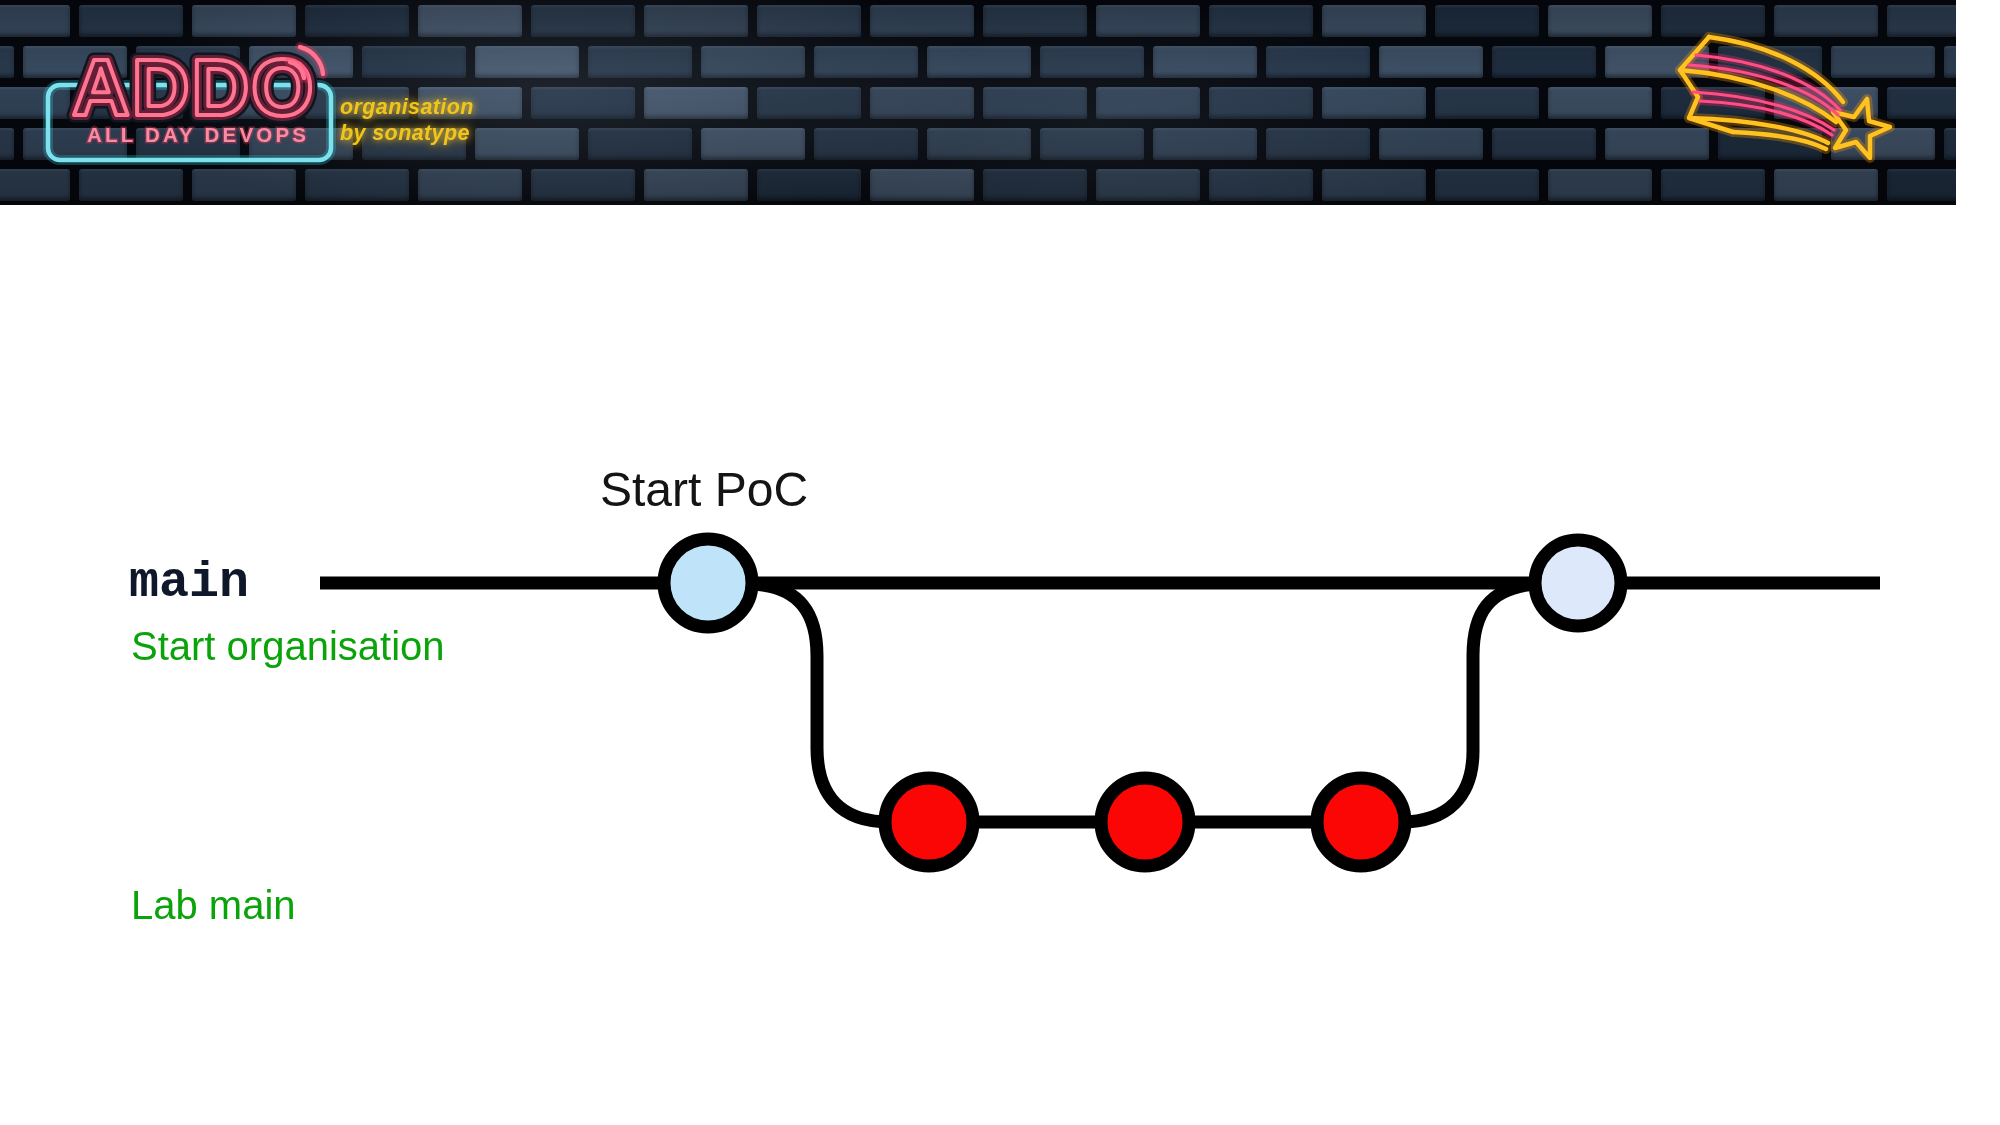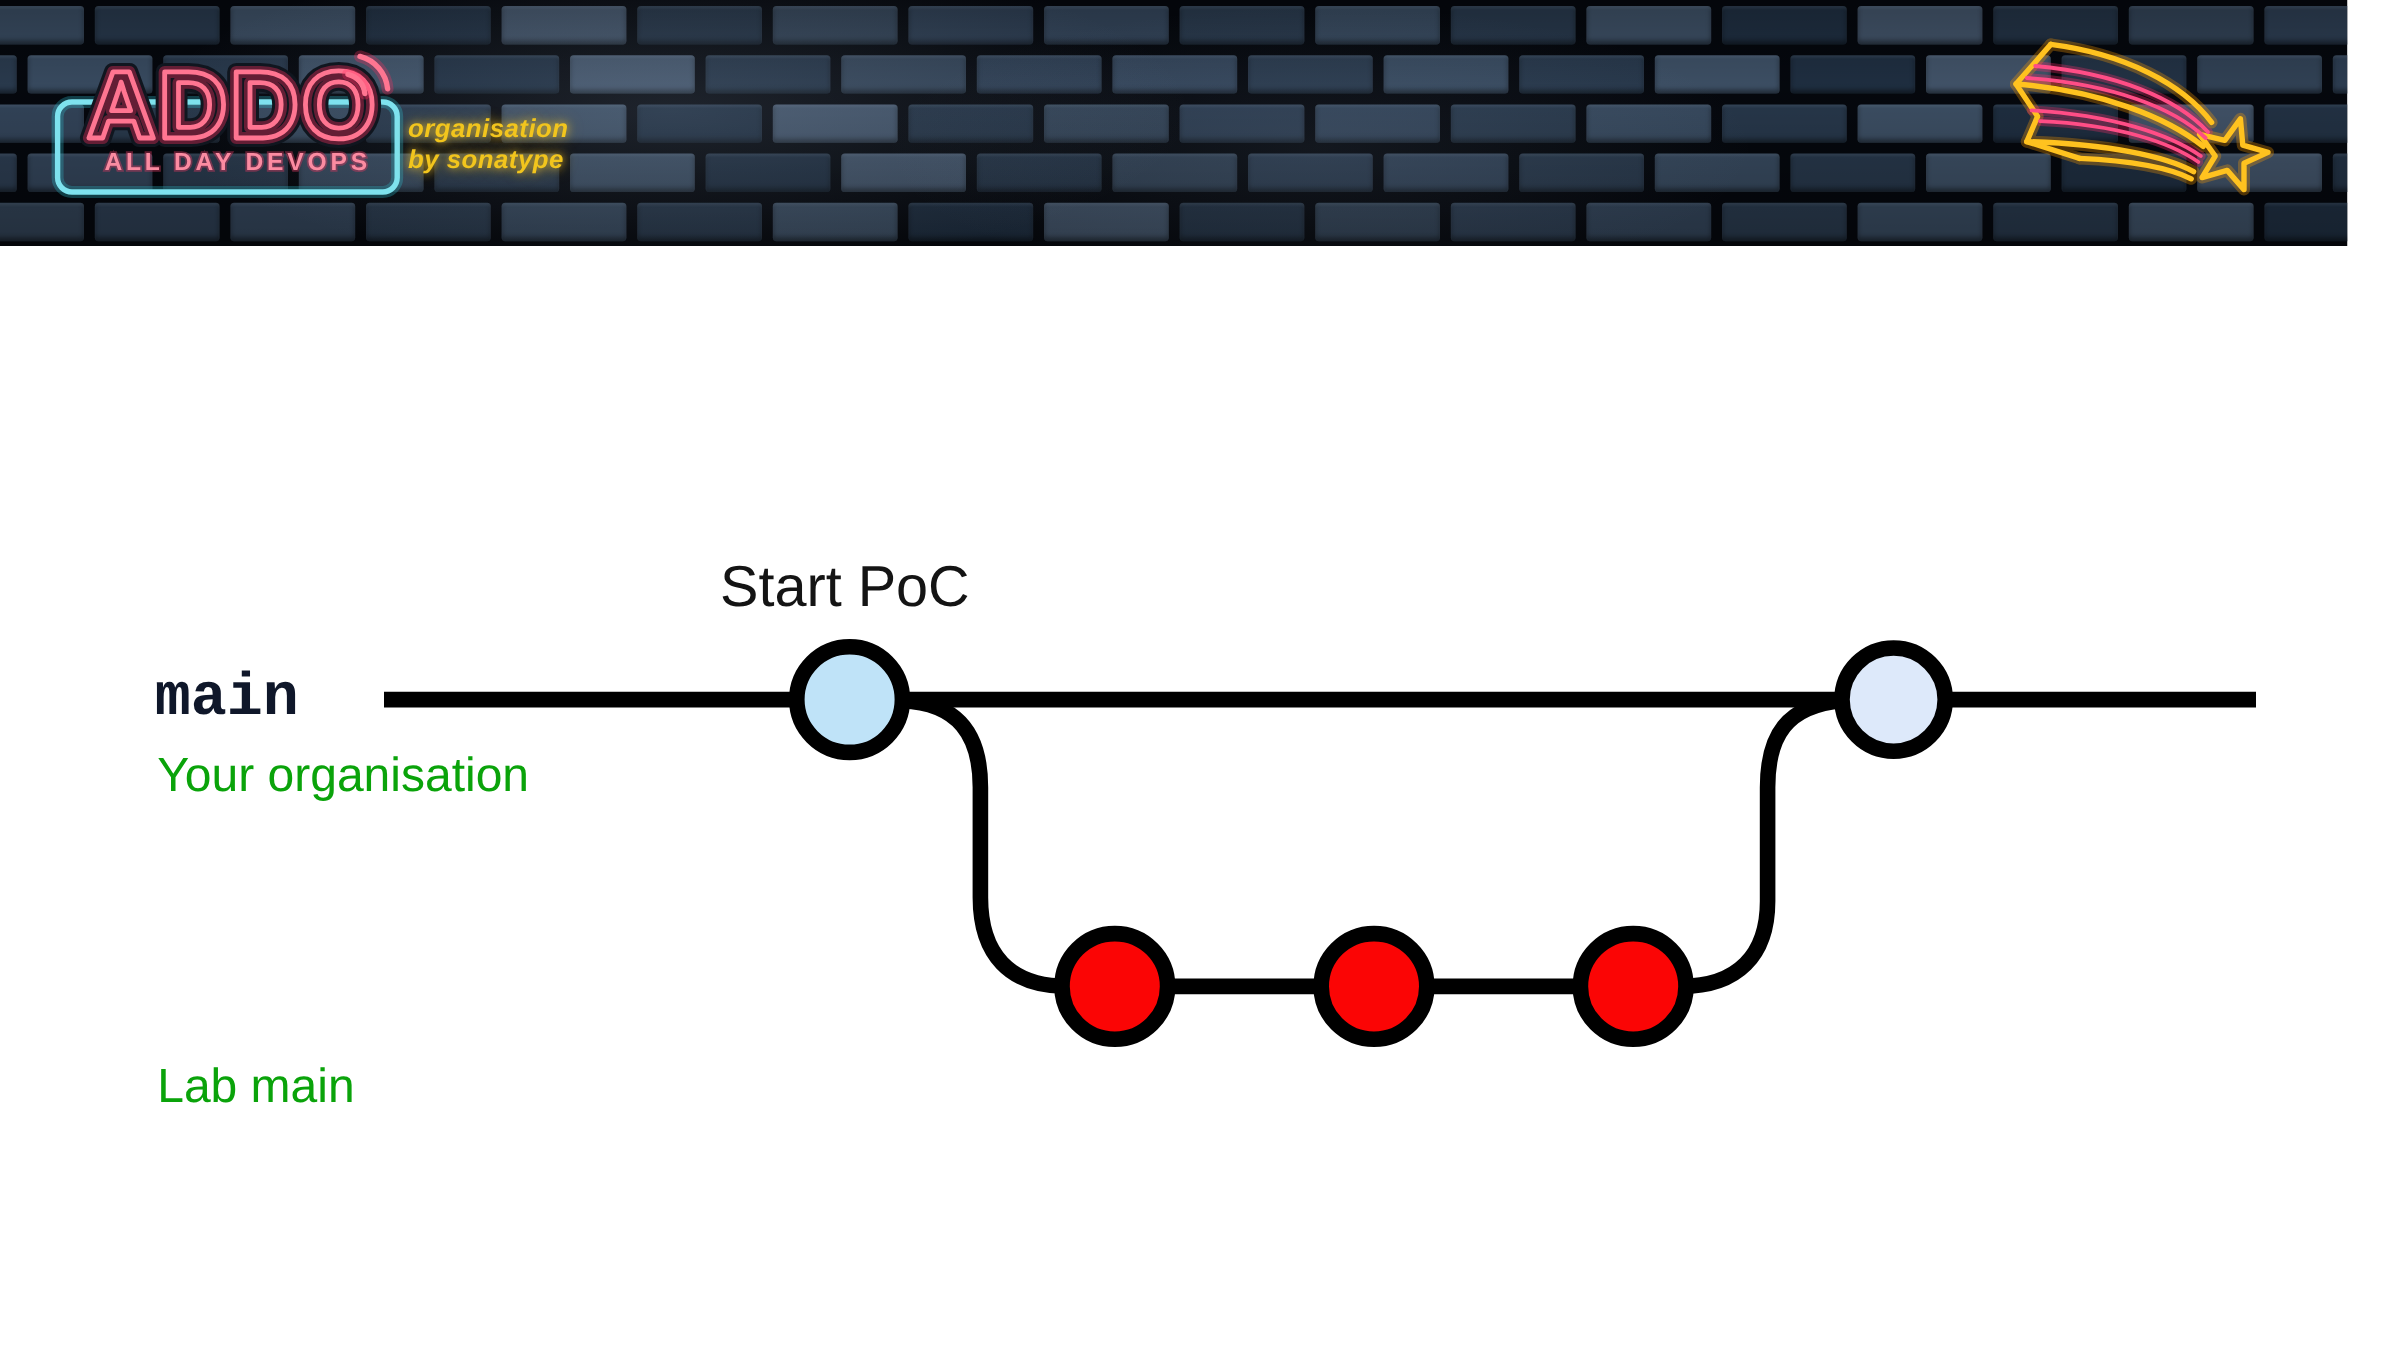--- a/index.html
+++ b/index.html
@@ -203,16 +203,16 @@
 
     <circle cx="708" cy="583" r="44" stroke="#000000" stroke-width="13" fill="#bfe3f8"></circle>
     <circle cx="1578" cy="583" r="43" stroke="#000000" stroke-width="13" fill="#dde9fa"></circle>
     <circle cx="929" cy="822" r="44" stroke="#000000" stroke-width="13" fill="#fb0505"></circle>
     <circle cx="1145" cy="822" r="44" stroke="#000000" stroke-width="13" fill="#fb0505"></circle>
     <circle cx="1361" cy="822" r="44" stroke="#000000" stroke-width="13" fill="#fb0505"></circle>
   </svg>
 
   <div class="lbl lbl-annotation">Start PoC</div>
   <div class="lbl lbl-branch lbl-main-name">main</div>
-  <div class="lbl lbl-owner lbl-main-owner">Your organisation</div>
+  <div class="lbl lbl-owner lbl-main-owner">Start organisation</div>
   <div class="lbl lbl-owner lbl-feature-owner">Lab main</div>
 
 </div>
 
 </body></html>

